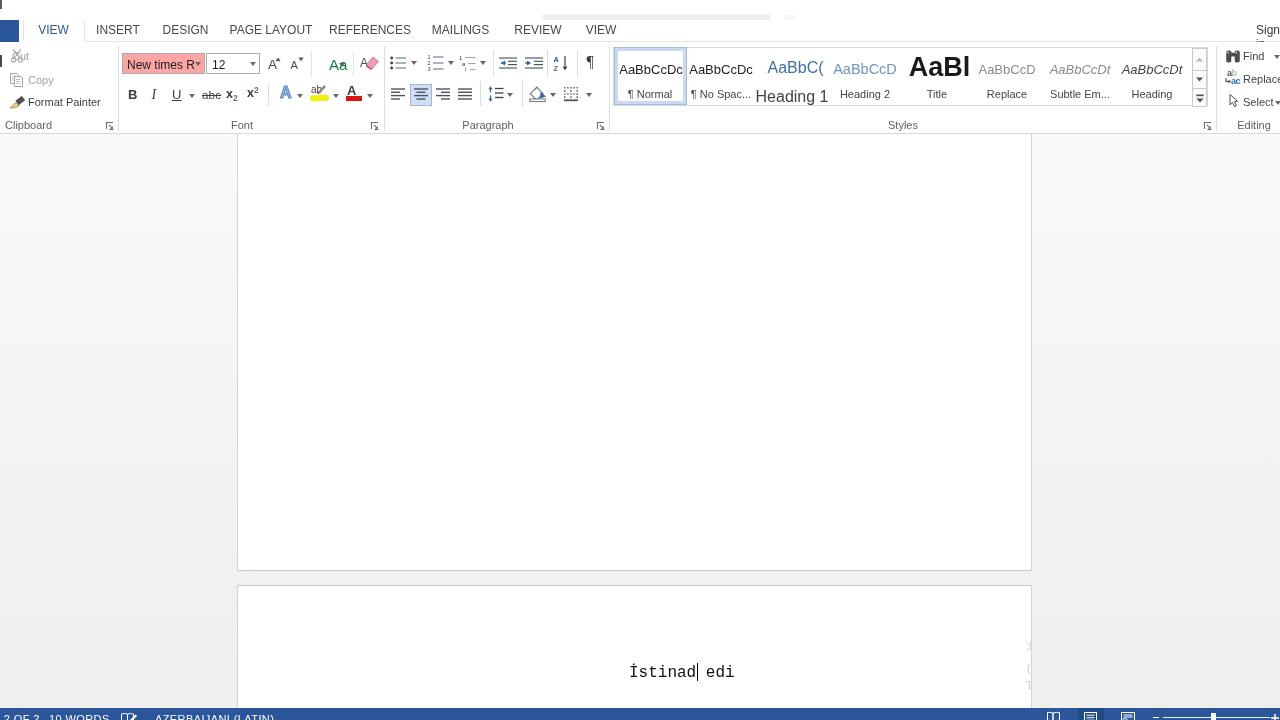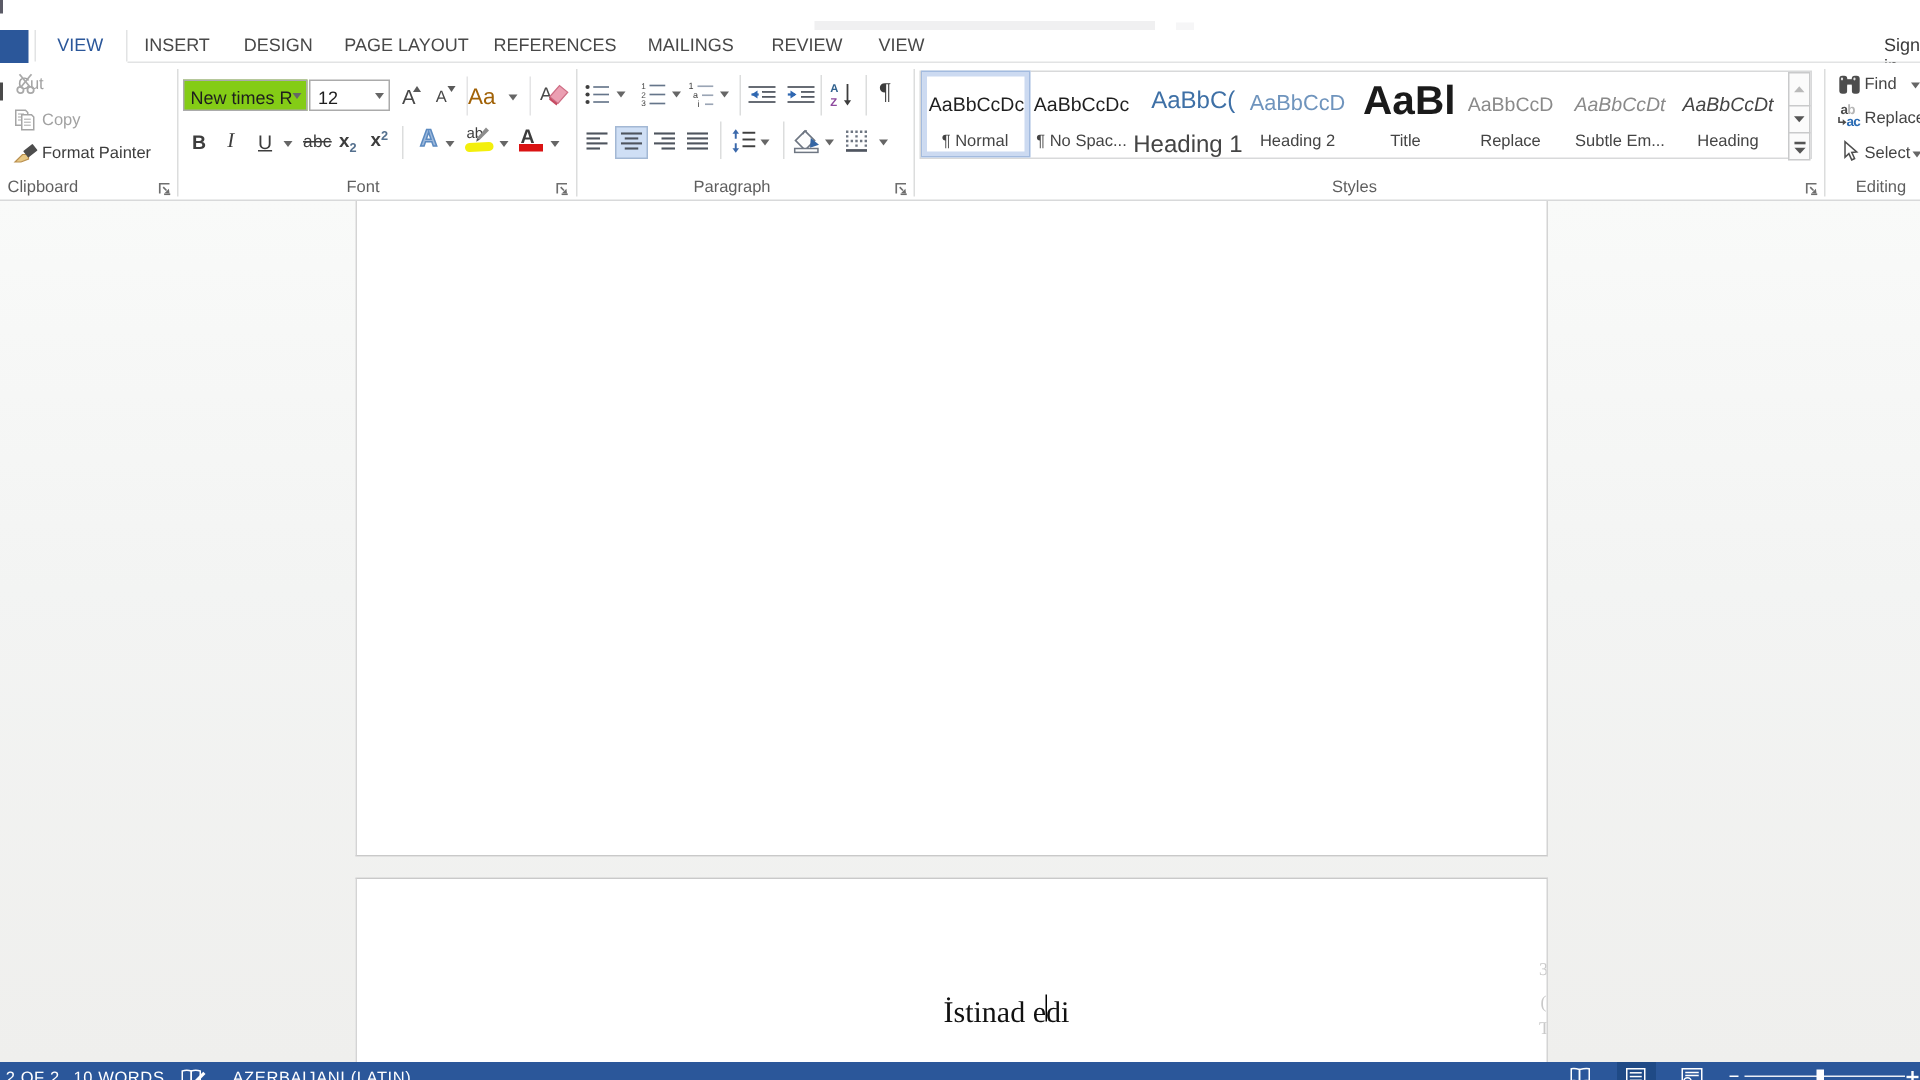--- a/index.html
+++ b/index.html
@@ -75,38 +75,38 @@
     </svg>
 <svg class="a" style="left:106px;top:122px" width="8" height="8" viewBox="0 0 8 8">
  <g stroke="#6e6e6e" stroke-width="1.1" fill="none">
   <path d="M7,0.5 H0.5 V7"></path>
   <path d="M2.8,2.8 L5,5"></path>
         <path d="M3.4,7.5 H7.5"></path>
       </g>
  <path d="M7,7 L6.6,3.8 L3.8,6.6 Z" fill="#6e6e6e"></path>
     </svg>
 
-<div class="a" style="left:122px;top:53px;width:83px;height:21px;border:1px solid #ababab;background:#84cc16">
+<div class="a" style="left:122px;top:53px;width:83px;height:21px;border:1px solid #ababab;background:#fca5a5">
   <span style="position:absolute;left:4px;top:3.5px;font-size:12px;color:#1e1e1e;white-space:nowrap">New times R</span>
   <span class="car" style="right:3px;top:8px"></span>
 </div>
 <div class="a" style="left:206px;top:53px;width:54px;height:21px;border:1px solid #ababab;background:#fff">
   <span style="position:absolute;left:5px;top:3.5px;font-size:12px;color:#1e1e1e">12</span>
   <span class="car" style="right:3px;top:8px"></span>
 </div>
 <div class="a" style="left:268px;top:56.5px;font-size:13.5px;color:#474747">A</div>
 <svg class="a" style="left:275px;top:57px" width="6" height="4.5" viewBox="0 0 6 4.5">
       <path d="M0.3,4.3 L3,0.4 L5.7,4.3 Z" fill="#5a5a5a"></path>
     </svg>
 <div class="a" style="left:290.5px;top:59px;font-size:11px;color:#474747">A</div>
 <svg class="a" style="left:297.5px;top:57px" width="6" height="4.5" viewBox="0 0 6 4.5">
       <path d="M0.3,0.4 L3,4.3 L5.7,0.4 Z" fill="#5a5a5a"></path>
     </svg>
 <div class="v" style="left:310.5px;top:51px;height:26px;background:#e4e4e5"></div>
-<div class="a" style="left:312px;top:55.5px;font-size:15px;color:#a16207">Aa</div>
+<div class="a" style="left:329px;top:55.5px;font-size:15px;color:#15803d">Aa</div>
 <span class="car" style="left:338.5px;top:63px"></span>
 <div class="v" style="left:352.5px;top:51px;height:26px;background:#e4e4e5"></div>
 <svg class="a" style="left:360px;top:55px" width="20" height="17" viewBox="0 0 20 17">
  <text x="0" y="11.5" font-size="12" fill="#4a4a4a" font-family="Liberation Sans">A</text>
  <path d="M6.5,9.5 L13,2 L18.5,6.5 L12,14 Z" fill="#eb9fb2" stroke="#ce6d84" stroke-width="0.8"></path>
  <path d="M6.8,10 L11.8,14 L11,15.3 L6,11.3 Z" fill="#c64a62"></path>
     </svg>
 
 <div class="a" style="left:128px;top:87px;font-size:13px;font-weight:bold;color:#3d3d3d">B</div>
 <div class="a" style="left:151.5px;top:86.5px;font-size:14px;font-style:italic;color:#3d3d3d;font-family:'Liberation Serif',serif">I</div>
@@ -349,21 +349,21 @@
 <svg class="a" style="left:1229px;top:94px" width="10" height="14" viewBox="0 0 10 14">
  <path d="M1,0.5 L1,10.8 L3.6,8.4 L5.5,12.6 L7.4,11.7 L5.5,7.6 L8.8,7.3 Z" fill="#fff" stroke="#4d4d4d" stroke-width="1"></path>
     </svg>
 <div class="a btxt" style="left:1243px;top:96px">Select</div>
 <span class="car" style="left:1274.5px;top:101px"></span>
 <div class="lbl" style="left:1254px;top:119px;transform:translateX(-50%)">Editing</div>
 
 <div class="a" style="left:0;top:134px;width:1280px;height:574px;background:linear-gradient(180deg,#f9faf9 0%,#f3f4f3 45%,#efefed 100%)">
   <div class="a" style="left:237px;top:0;width:795px;height:437px;background:#fff;border-left:1px solid #d4d4d4;border-right:1px solid #d4d4d4;border-bottom:1px solid #c9c9c9"></div>
   <div class="a" style="left:237px;top:451px;width:795px;height:123px;background:#fff;border-left:1px solid #d4d4d4;border-right:1px solid #d4d4d4;border-top:1px solid #c9c9c9;overflow:hidden">
-    <div class="a" style="left:391px;top:78px;font-size:20px;color:#111;font-family:Liberation Serif, serif;white-space:nowrap">İstinad edi</div>
+    <div class="a" style="left:391px;top:78px;font-size:16px;color:#111;font-family:Liberation Mono, monospace;white-space:nowrap">İstinad edi</div>
     <div class="a" style="left:459px;top:77px;width:1px;height:18px;background:#000"></div>
     <div class="a" style="left:788px;top:53px;font-size:12px;color:#c9c9c9;font-family:'Liberation Serif',serif">3</div>
     <div class="a" style="left:789px;top:75px;font-size:12px;color:#c9c9c9;font-family:'Liberation Serif',serif">(</div>
     <div class="a" style="left:788px;top:92px;font-size:12px;color:#c9c9c9;font-family:'Liberation Serif',serif">T</div>
   </div>
 </div>
 
 <div class="a" style="left:0;top:708px;width:1280px;height:12px;background:#2b579a;overflow:visible">
   <div class="a" style="left:1078px;top:0;width:26px;height:12px;background:#1f4a86"></div>
   <div class="a" style="left:-31px;top:5px;font-size:11px;color:#fff;letter-spacing:0.4px;white-space:nowrap">PAGE 2 OF 2</div>

